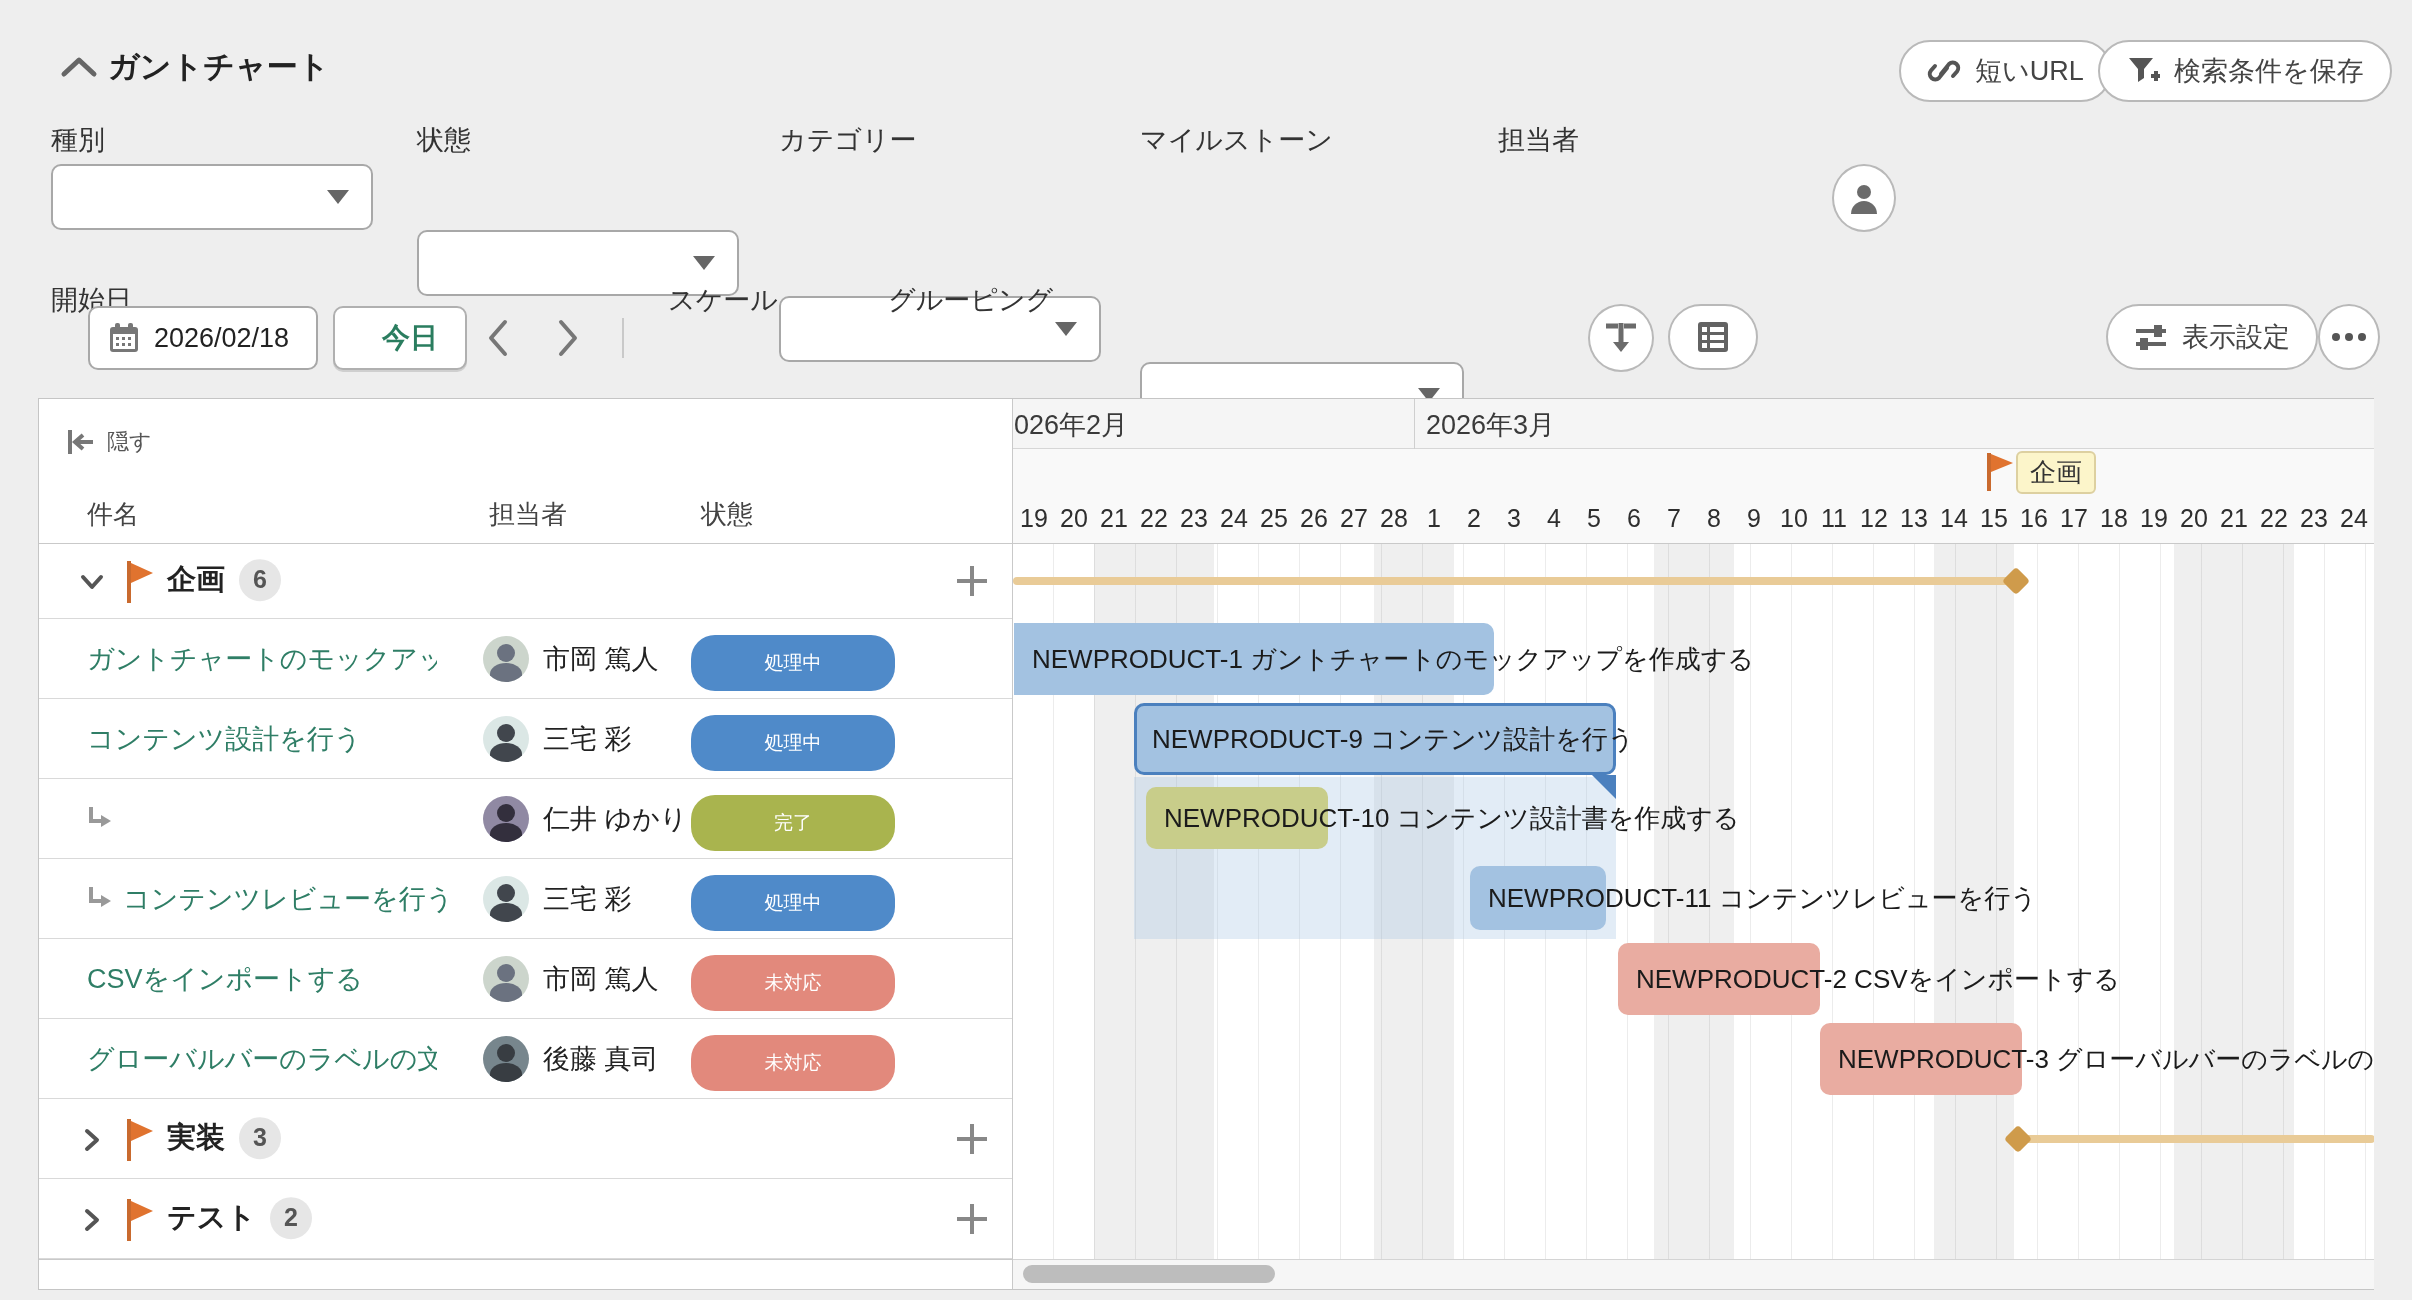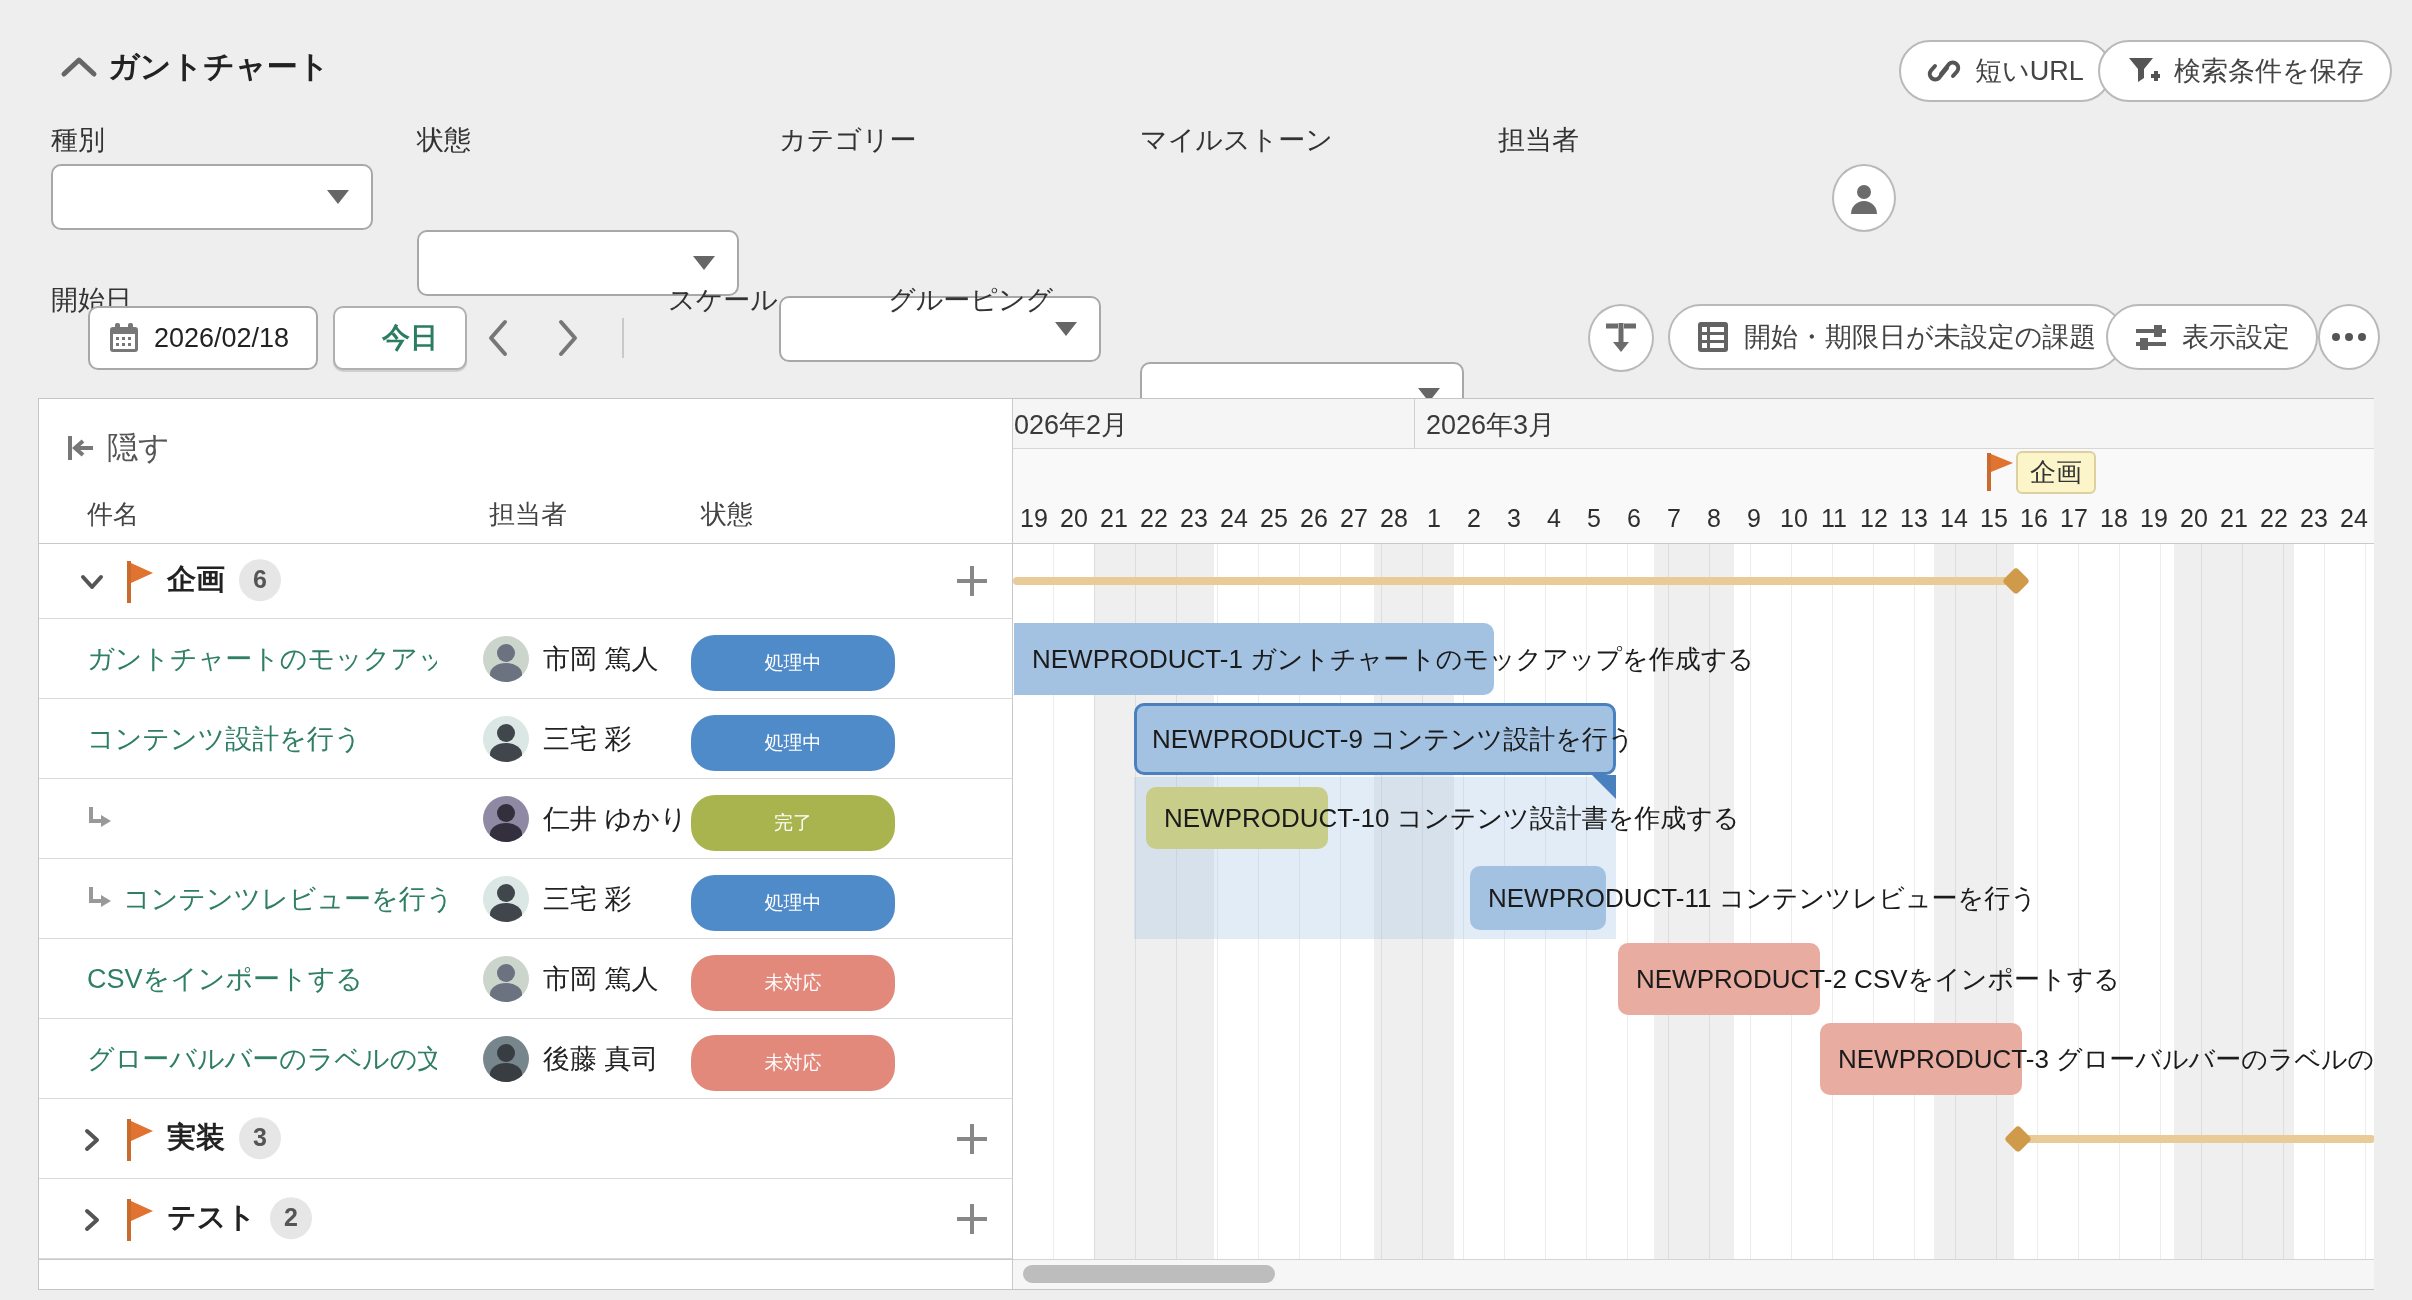--- a/index.html
+++ b/index.html
@@ -16,21 +16,21 @@
   .caret { width:0; height:0; border-left:11px solid transparent; border-right:11px solid transparent; border-top:14px solid #666; position:absolute; right:22px; top:50%; margin-top:-7px; }
   .field { background:#fff; border:2px solid #a8a8a8; border-radius:10px; height:64px; display:flex; align-items:center; padding:0 18px; font-size:27px; color:#222; gap:14px; }
   .today-btn { background:#fff; border:2px solid #b0b0b0; border-radius:10px; height:64px; display:flex; align-items:center; justify-content:center; font-size:28px; font-weight:bold; color:#2a7d5f; box-shadow:0 2px 0 #cfcfcf; cursor:pointer; }
   .nav-chevron { width:44px; height:44px; display:flex; align-items:center; justify-content:center; cursor:pointer; }
   .vdivider { width:2px; background:#c9c9c9; }
   
   .widget { left:38px; top:398px; width:2336px; height:892px; background:#fff; border:1px solid #c5c5c5; position:absolute; }
   .left-pane { position:absolute; left:0; top:0; width:973px; height:890px; background:#fff; }
   .gantt-pane { position:absolute; left:973px; top:0; width:1362px; height:890px; border-left:1px solid #c9c9c9; overflow:hidden; background:#fff; }
   .pane-header-border { position:absolute; left:0; top:144px; width:2335px; height:0; border-top:1px solid #c9c9c9; z-index:5; }
-  .hide-btn { position:absolute; left:26px; top:28px; display:flex; align-items:center; gap:12px; font-size:31px; color:#555; cursor:pointer; }
+  .hide-btn { position:absolute; left:26px; top:28px; display:flex; align-items:center; gap:12px; font-size:22px; color:#555; cursor:pointer; }
   .col-head { position:absolute; top:98px; font-size:26px; color:#444; }
   .t-row { position:absolute; left:0; width:973px; border-bottom:1px solid #d9d9d9; background:#fff; }
   .subject-link { font-size:27px; color:#2f7e66; white-space:nowrap; overflow:hidden; max-width:350px; display:inline-block; cursor:pointer; }
   .group-label { font-size:29px; font-weight:bold; color:#222; }
   .count-badge { display:inline-flex; align-items:center; justify-content:center; min-width:42px; height:42px; border-radius:21px; background:#e6e6e6; color:#555; font-size:25px; padding:0 8px; margin-left:14px; }
   .avatar { position:absolute; left:444px; width:46px; height:46px; border-radius:50%; overflow:hidden; }
   .avatar .head { position:absolute; left:50%; top:8px; width:18px; height:18px; margin-left:-9px; border-radius:50%; }
   .avatar .body { position:absolute; left:50%; top:27px; width:32px; height:22px; margin-left:-16px; border-radius:50% 50% 0 0; }
   .assignee-name { position:absolute; left:504px; font-size:27px; color:#222; white-space:nowrap; }
   .status-pill { position:absolute; left:652px; top:16px; width:204px; height:56px; border-radius:24px; color:#fff; font-size:19px; display:flex; align-items:center; justify-content:center; }
@@ -183,21 +183,20 @@
         <g fill="#fff">
           <rect x="6" y="7" width="5" height="5"></rect>
           <rect x="14" y="7" width="14" height="5"></rect>
           <rect x="6" y="15" width="5" height="5"></rect>
           <rect x="14" y="15" width="14" height="5"></rect>
           <rect x="6" y="23" width="5" height="5"></rect>
           <rect x="14" y="23" width="14" height="5"></rect>
         </g>
       </svg>
   </span>
-  <span>開始・期限日が未設定の課題</span>
 </button>
 <button class="pill-btn abs" style="left:2106px;top:304px;height:66px;">
   <span>
     <svg width="34" height="34" viewBox="0 0 34 34" stroke="#636363" stroke-width="4">
         <path d="M2 11 h30"></path>
         <rect x="20" y="5" width="8" height="12" fill="#636363" stroke="none"></rect>
         <path d="M2 24 h30"></path>
         <rect x="6" y="18" width="8" height="12" fill="#636363" stroke="none"></rect>
       </svg>
   </span>

